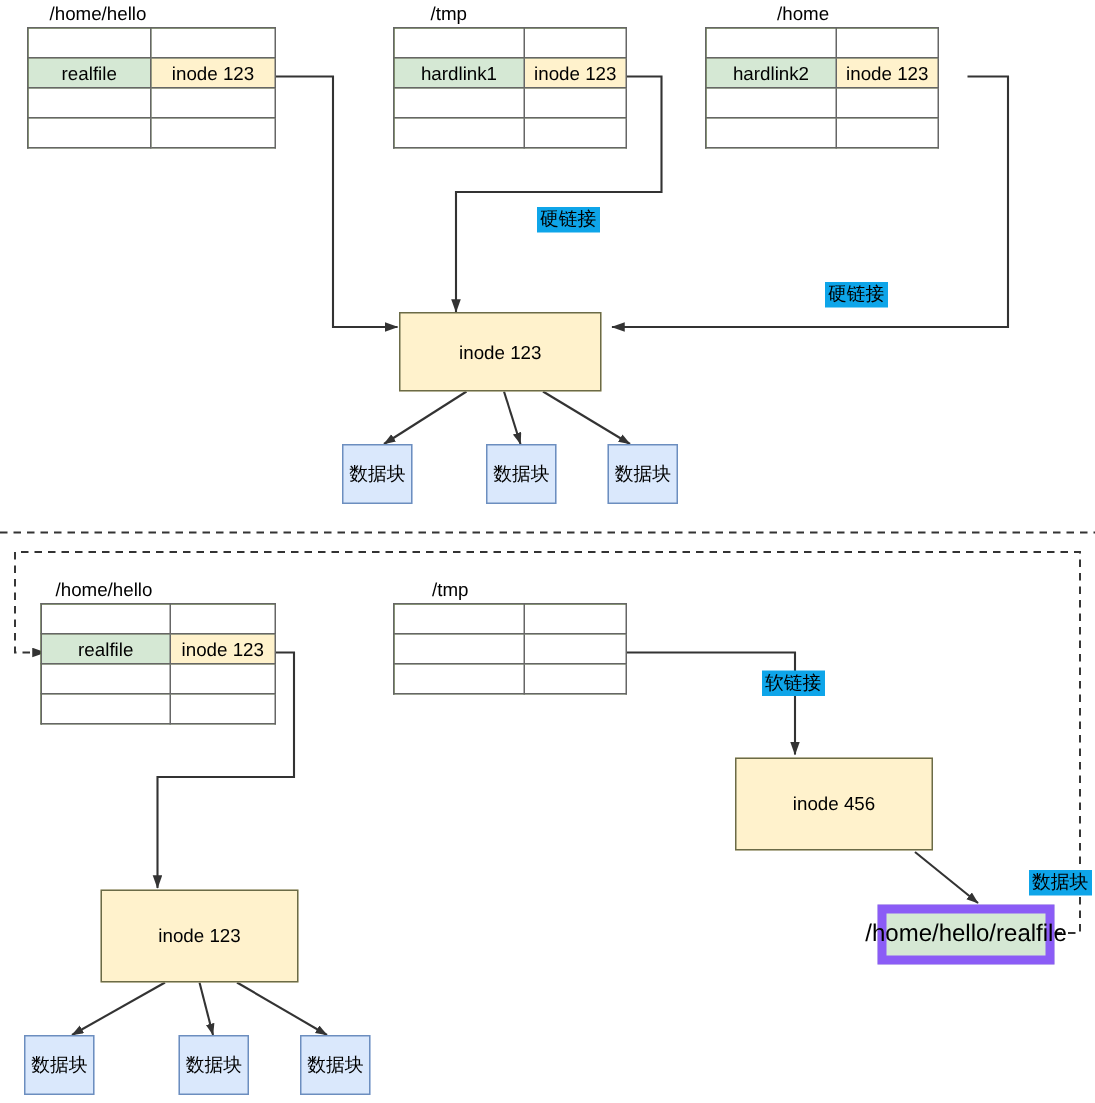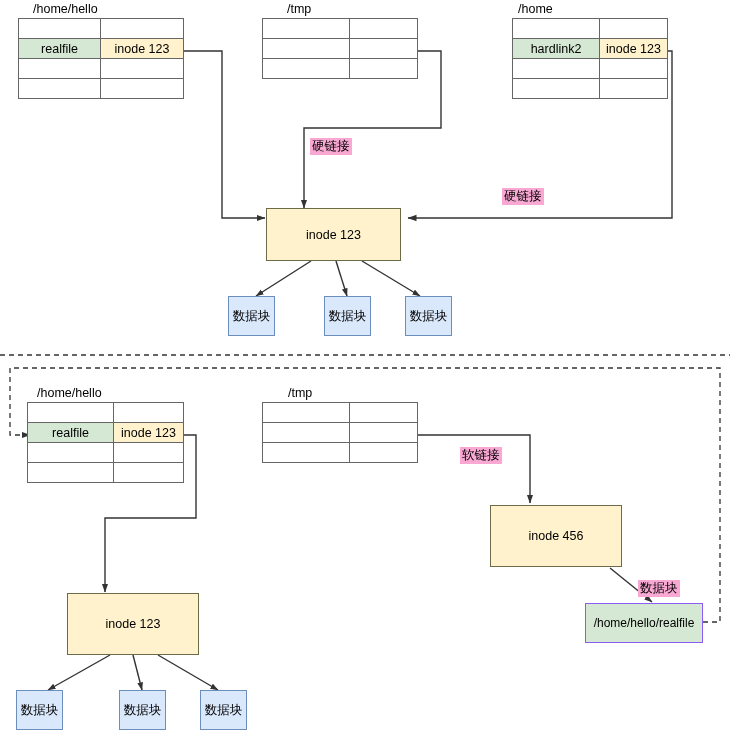--- a/index.html
+++ b/index.html
@@ -66,31 +66,32 @@
     background: #fff2cc;
     border: 1px solid #6b6b47;
   }
   .datablock-box {
     background: #dae8fc;
     border: 1px solid #6c8ebf;
     font-size: 12.5px;
   }
   .green-box {
     background: #d5e8d4;
-    border: 1px solid #8b5cf6;
-    font-size: 12px;
+    border: 6px solid #8b5cf6;
+    font-size: 16px;
   }
   
   .edge-label {
     position: absolute;
     font-size: 12.5px;
     color: #000000;
     white-space: nowrap;
-    background: #f9a8d4;
+    background: #0ea5e9;
     padding: 0 2px;
+    margin-left: 48px;
   }
 </style>
 </head>
 <body>
 
 <div id="canvas">
 
   <svg class="layer" viewBox="0 0 730 735">
     <defs>
       <marker id="arrow" markerWidth="10" markerHeight="10" refX="8.5" refY="3.2" orient="auto" markerUnits="userSpaceOnUse">
@@ -156,32 +157,36 @@
     </table>
 
   <div class="dir-label" style="left:287px; top:2px;">/tmp</div>
   <table class="dir-table" style="left:262px; top:18px; width:153px;">
     <tbody>
         <tr>
       <td style="width:86px;"></td>
       <td style="width:67px;"></td>
     </tr>
     <tr>
+      <td class="name-cell">hardlink1</td>
+      <td class="inode-cell">inode 123</td>
+    </tr>
+    <tr>
       <td></td>
       <td></td>
     </tr>
     <tr>
       <td></td>
       <td></td>
     </tr>
   </tbody>
     </table>
 
   <div class="dir-label" style="left:518px; top:2px;">/home</div>
-  <table class="dir-table" style="left:512px; top:18px; width:153px;">
+  <table class="dir-table" style="left:470px; top:18px; width:153px;">
     <tbody>
         <tr>
       <td style="width:86px;"></td>
       <td style="width:67px;"></td>
     </tr>
     <tr>
       <td class="name-cell">hardlink2</td>
       <td class="inode-cell">inode 123</td>
     </tr>
     <tr>

